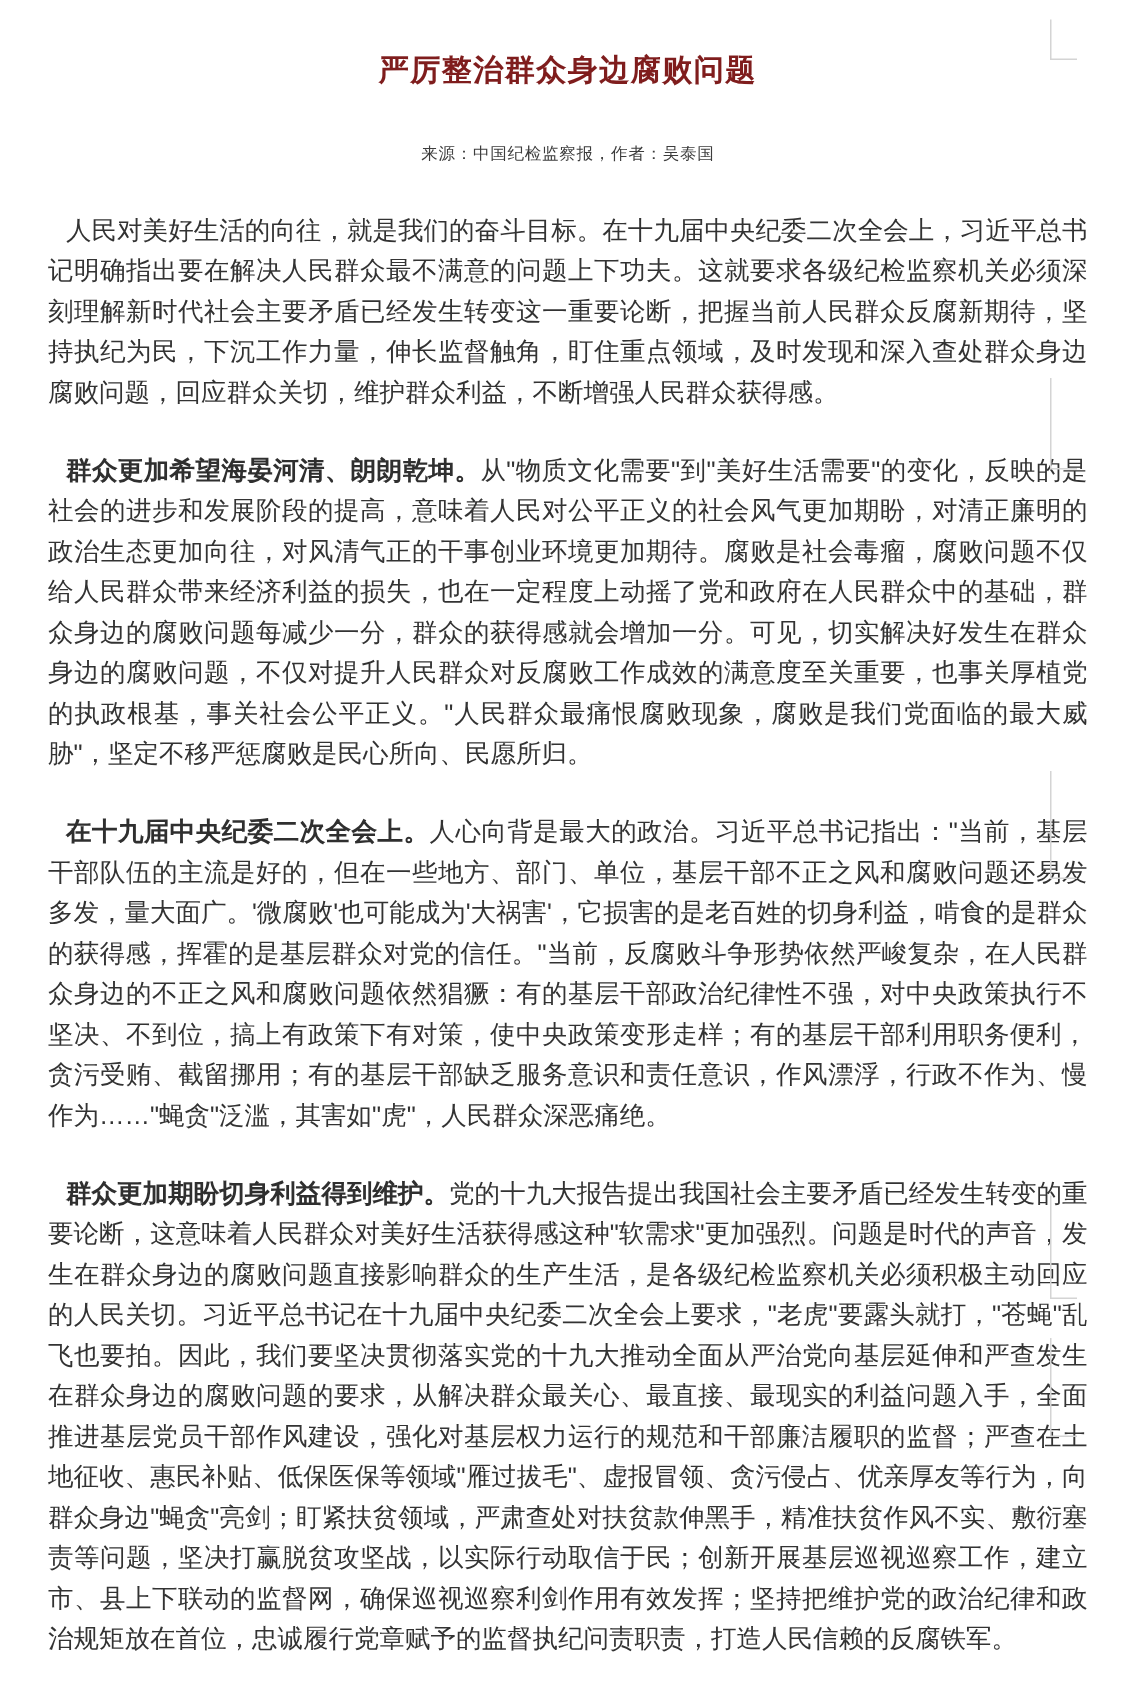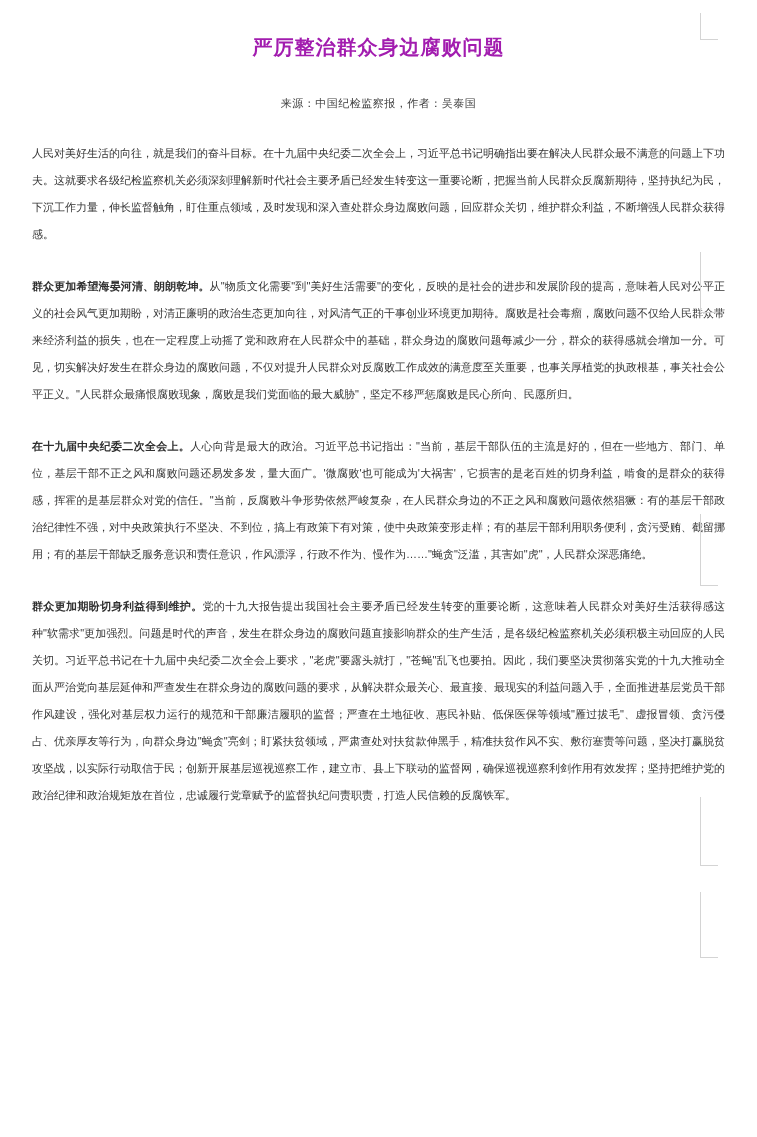--- a/index.html
+++ b/index.html
@@ -20,48 +20,49 @@
     padding: 30px 32px 30px 32px;
     box-sizing: border-box;
     width: 757px;
   }
   .doc-title {
     margin: 4px 0 0 0;
     font-size: 20px;
     line-height: 26px;
     font-weight: 700;
     text-align: center;
-    color: #a21caf;
+    color: #7f1d1d;
     letter-spacing: 1px;
   }
   .doc-byline {
     margin: 32px 0 0 0;
     font-size: 11px;
     line-height: 22px;
     text-align: center;
     color: #3d3d3d;
     letter-spacing: 0.5px;
   }
   .doc-body {
     margin-top: 26px;
   }
   .para {
     margin: 0 0 25px 0;
-    font-size: 11px;
+    font-size: 17px;
     line-height: 27px;
     text-align: justify;
     color: #333333;
     letter-spacing: 0;
   }
   .para:last-child {
     margin-bottom: 0;
   }
   .para strong {
     font-weight: 700;
     color: #2f2f2f;
+    margin-left: 12px;
   }
   
   .corner-bracket {
     position: absolute;
     width: 17px;
     border-left: 1px solid #d4d4d4;
     border-bottom: 1px solid #d4d4d4;
     pointer-events: none;
   }
 </style>

